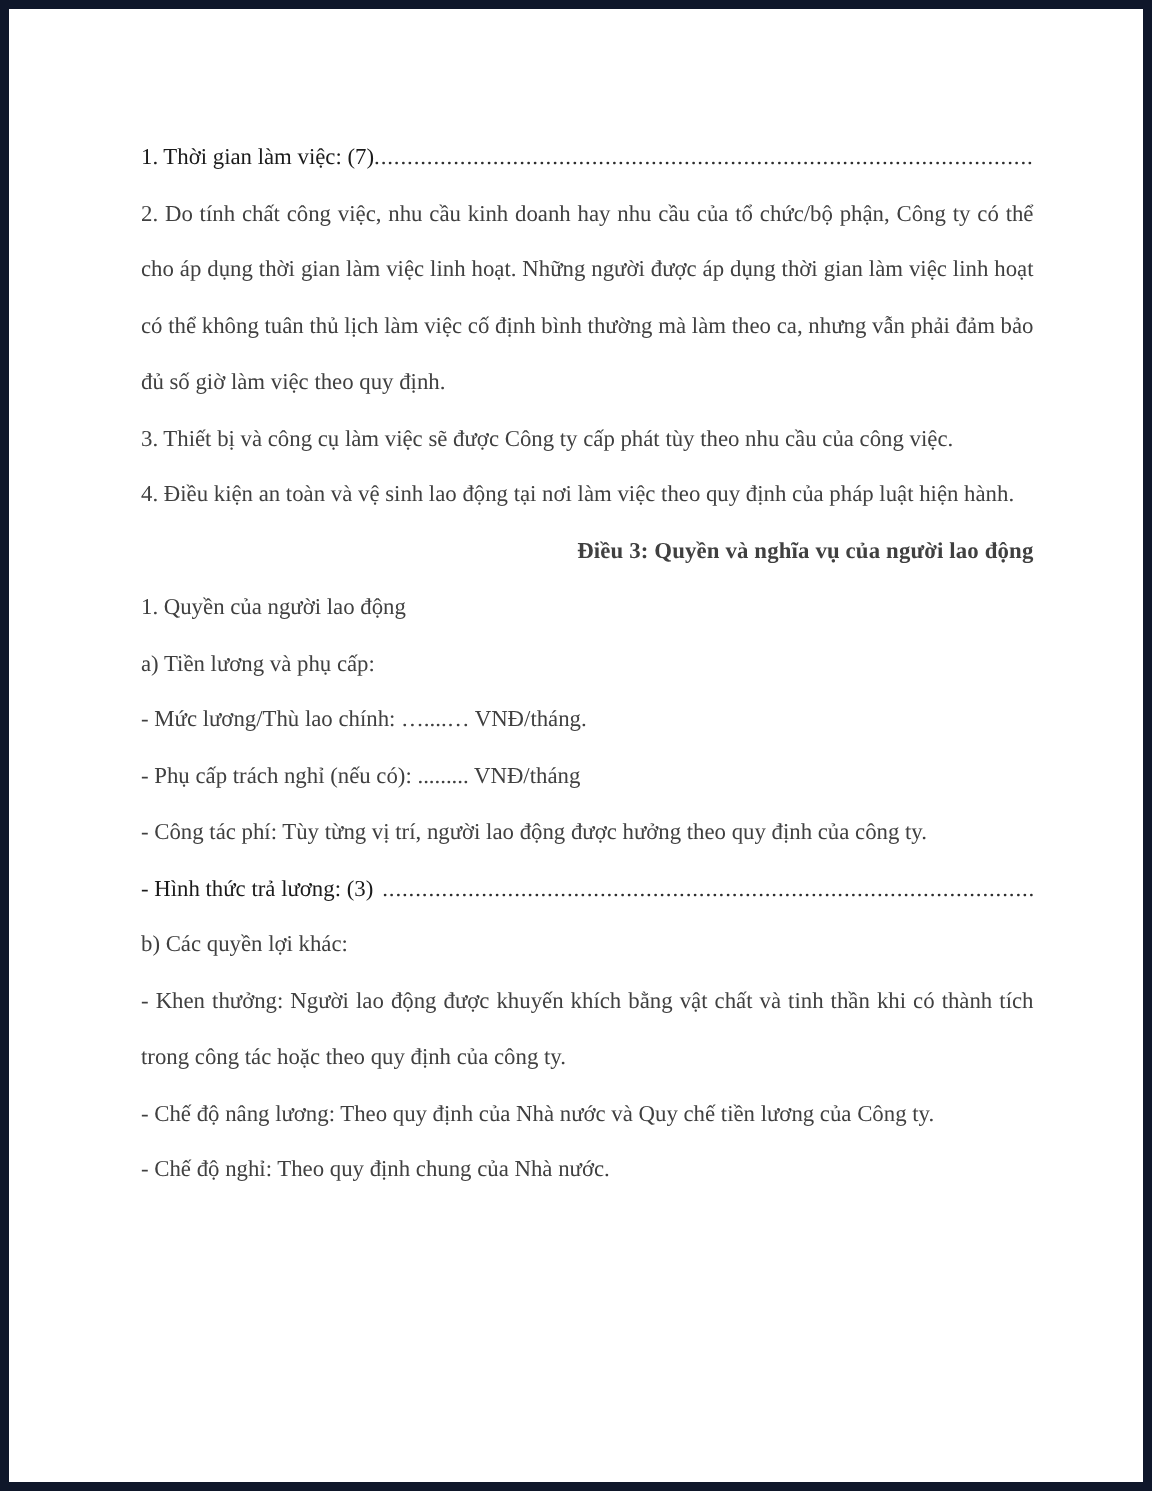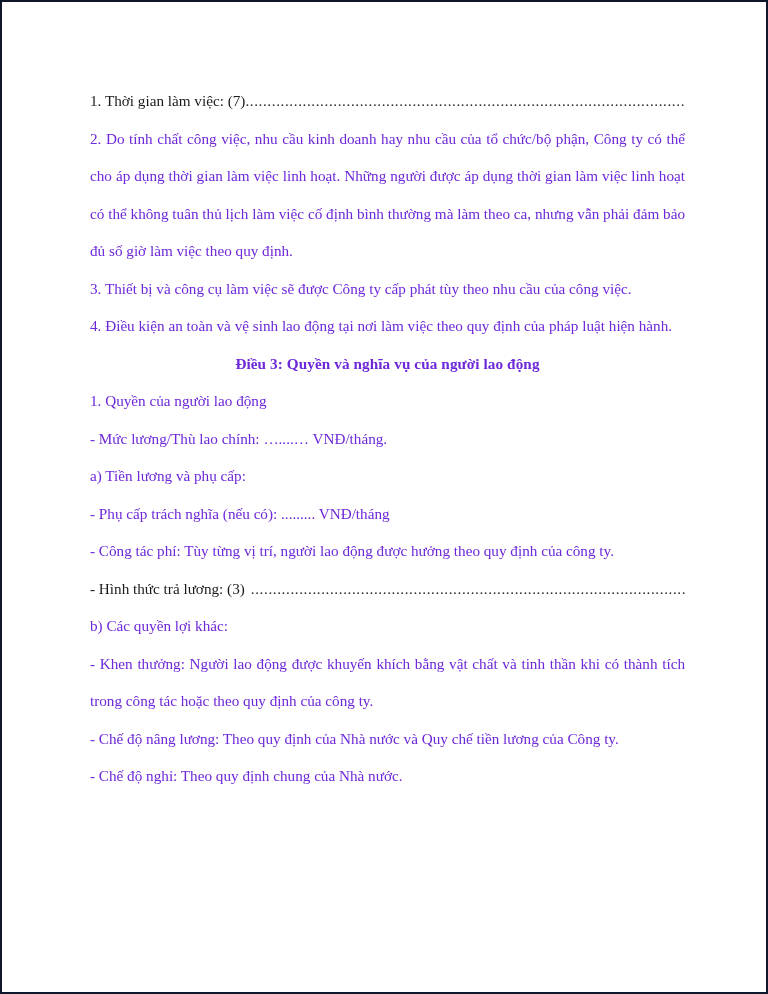--- a/index.html
+++ b/index.html
@@ -12,49 +12,49 @@
     font-family: "Liberation Serif", "DejaVu Serif", serif;
     color: #1a1a1a;
   }
 
   .page {
     position: relative;
     width: 768px;
     height: 994px;
     box-sizing: border-box;
     background: #ffffff;
-    border: 2px solid #0f172a;
+    border: 6px solid #0f172a;
     overflow: hidden;
   }
 
   .page-body {
     position: absolute;
     left: 88px;
     top: 80px;
     width: 595px;
   }
 
   
   .para {
     font-size: 15.2px;
     line-height: 37.5px;
     text-align: justify;
     text-justify: inter-word;
     margin: 0;
-    color: #6d28d9;
+    color: #404040;
     -webkit-font-smoothing: antialiased;
   }
 
   .para.last-line-natural {
     text-align-last: left;
   }
 
   .para.heading {
     font-weight: bold;
-    text-align: center;
+    text-align: right;
     letter-spacing: 0.1px;
   }
 
   .para.dash {
     text-align: left;
   }
 
   
   .leader-line {
     display: flex;
@@ -91,23 +91,23 @@
   <div class="page-body" id="body-col">
       <div class="leader-line">
         <span class="lead-label">1. Thời gian làm việc: (7)</span>
         <span class="dots"></span>
       </div>
       <p class="para last-line-natural">2. Do tính chất công việc, nhu cầu kinh doanh hay nhu cầu của tổ chức/bộ phận, Công ty có thể cho áp dụng thời gian làm việc linh hoạt. Những người được áp dụng thời gian làm việc linh hoạt có thể không tuân thủ lịch làm việc cố định bình thường mà làm theo ca, nhưng vẫn phải đảm bảo đủ số giờ làm việc theo quy định.</p>
       <p class="para last-line-natural">3. Thiết bị và công cụ làm việc sẽ được Công ty cấp phát tùy theo nhu cầu của công việc.</p>
       <p class="para last-line-natural">4. Điều kiện an toàn và vệ sinh lao động tại nơi làm việc theo quy định của pháp luật hiện hành.</p>
       <p class="para heading">Điều 3: Quyền và nghĩa vụ của người lao động</p>
       <p class="para last-line-natural">1. Quyền của người lao động</p>
+      <p class="para last-line-natural">a) Tiền lương và phụ cấp:</p>
       <p class="para dash">- Mức lương/Thù lao chính: …....… VNĐ/tháng.</p>
-      <p class="para last-line-natural">a) Tiền lương và phụ cấp:</p>
-      <p class="para dash">- Phụ cấp trách nghĩa (nếu có): ......... VNĐ/tháng</p>
+      <p class="para dash">- Phụ cấp trách nghỉ (nếu có): ......... VNĐ/tháng</p>
       <p class="para dash">- Công tác phí: Tùy từng vị trí, người lao động được hưởng theo quy định của công ty.</p>
       <div class="leader-line">
         <span class="lead-label">- Hình thức trả lương: (3)</span>
         <span class="gap"></span>
         <span class="dots"></span>
       </div>
       <p class="para last-line-natural">b) Các quyền lợi khác:</p>
       <p class="para last-line-natural">- Khen thưởng: Người lao động được khuyến khích bằng vật chất và tinh thần khi có thành tích trong công tác hoặc theo quy định của công ty.</p>
       <p class="para dash">- Chế độ nâng lương: Theo quy định của Nhà nước và Quy chế tiền lương của Công ty.</p>
       <p class="para dash">- Chế độ nghỉ: Theo quy định chung của Nhà nước.</p>

